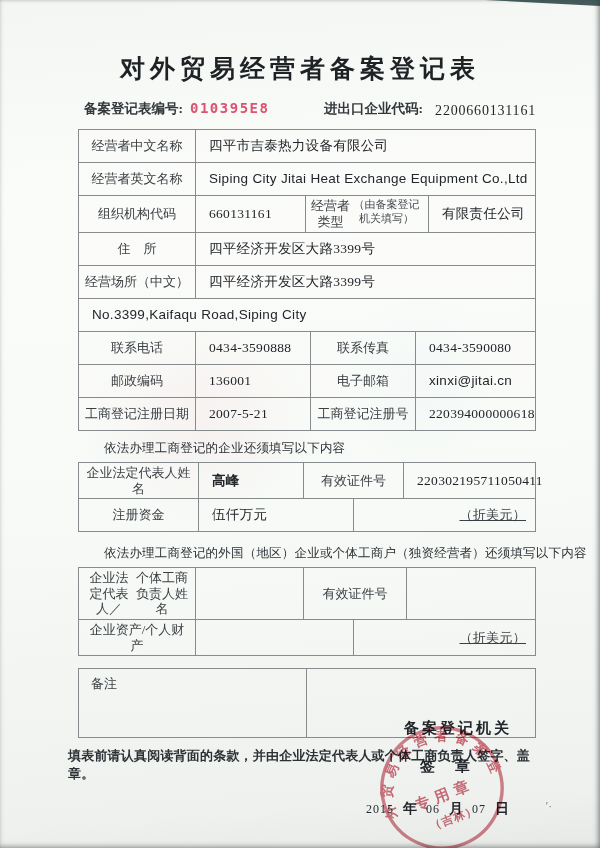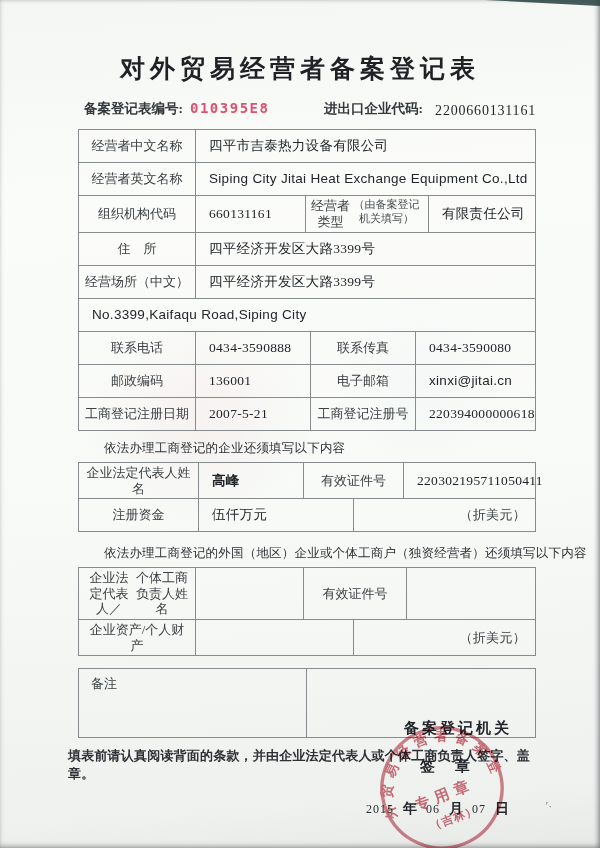--- a/index.html
+++ b/index.html
@@ -26,21 +26,21 @@
     position:relative;top:2px;color:#1f2428;}
   .tbl{margin:11px 64px 0 78px;border:1px solid #868c8e;background:rgba(255,255,255,.15);}
   .row{display:flex;border-bottom:1px solid #868c8e;}
   .row:last-child{border-bottom:none;}
   .cell{border-right:1px solid #868c8e;display:flex;align-items:center;justify-content:center;
     text-align:center;font-size:13px;color:#3b4044;padding:2px 5px;box-sizing:border-box;
     line-height:1.2;}
   .cell:last-child{border-right:none;}
   .cell.value{justify-content:flex-start;text-align:left;padding-left:13px;color:#22262a;
     font-size:13.5px;letter-spacing:.3px;}
-  .cell.value.right-note{justify-content:flex-end;padding-right:9px;color:#3b4044;font-size:13px;}
+  .cell.value.right-note{justify-content:flex-end;padding-right:9px;color:#3b4044;font-size:13px;text-decoration:underline;}
   .sans{font-family:"Liberation Sans",sans-serif;font-size:13px;}
   .num-small{font-size:12.5px;letter-spacing:.2px;}
   .bold-name{font-family:Liberation Serif, serif;font-weight:bold;font-size:14.5px;}
   .h32{min-height:32px;} .h34{min-height:34px;} .h36{min-height:36px;} .h40{min-height:40px;}
   .w117{width:117px;flex:none;} .w110{width:110px;flex:none;} .w123{width:123px;flex:none;}
   .w115{width:115px;flex:none;} .w105{width:105px;flex:none;} .w120{width:120px;flex:none;}
   .w100{width:100px;flex:none;} .w155{width:155px;flex:none;} .w108{width:108px;flex:none;}
   .w103{width:103px;flex:none;} .w158{width:158px;flex:none;} .wfill{flex:1;min-width:0;}
   .stack{display:flex;flex-direction:row;line-height:1.2;}
   .stack .sub{font-size:11px;color:#474c50;}

